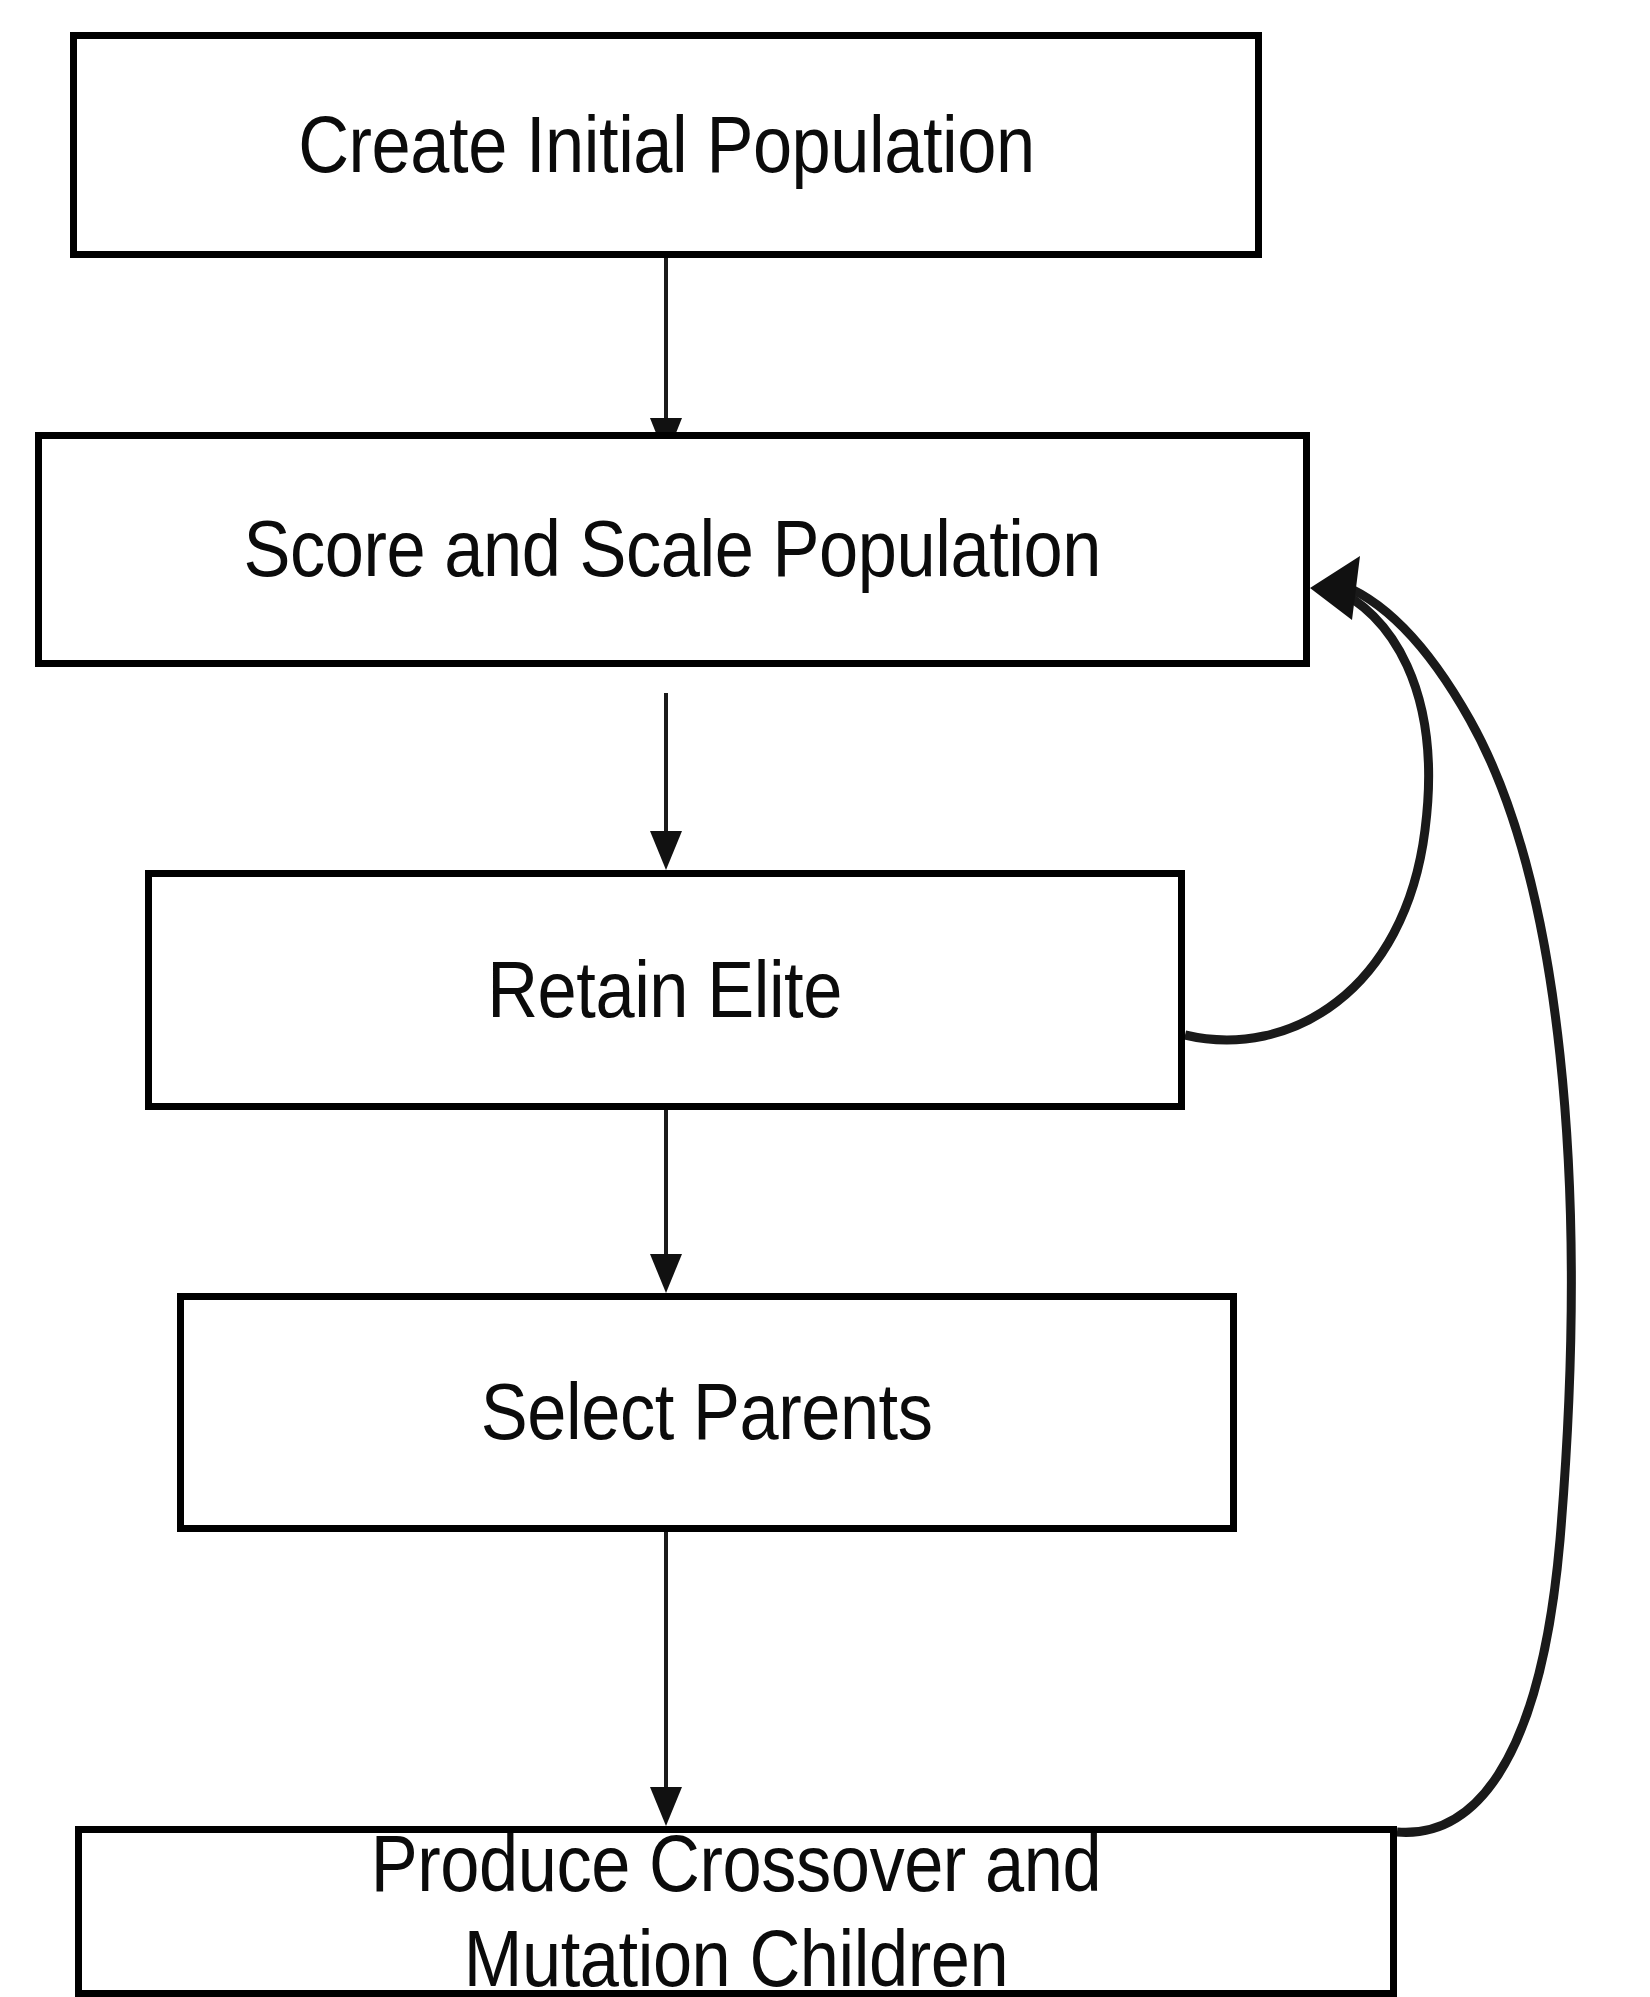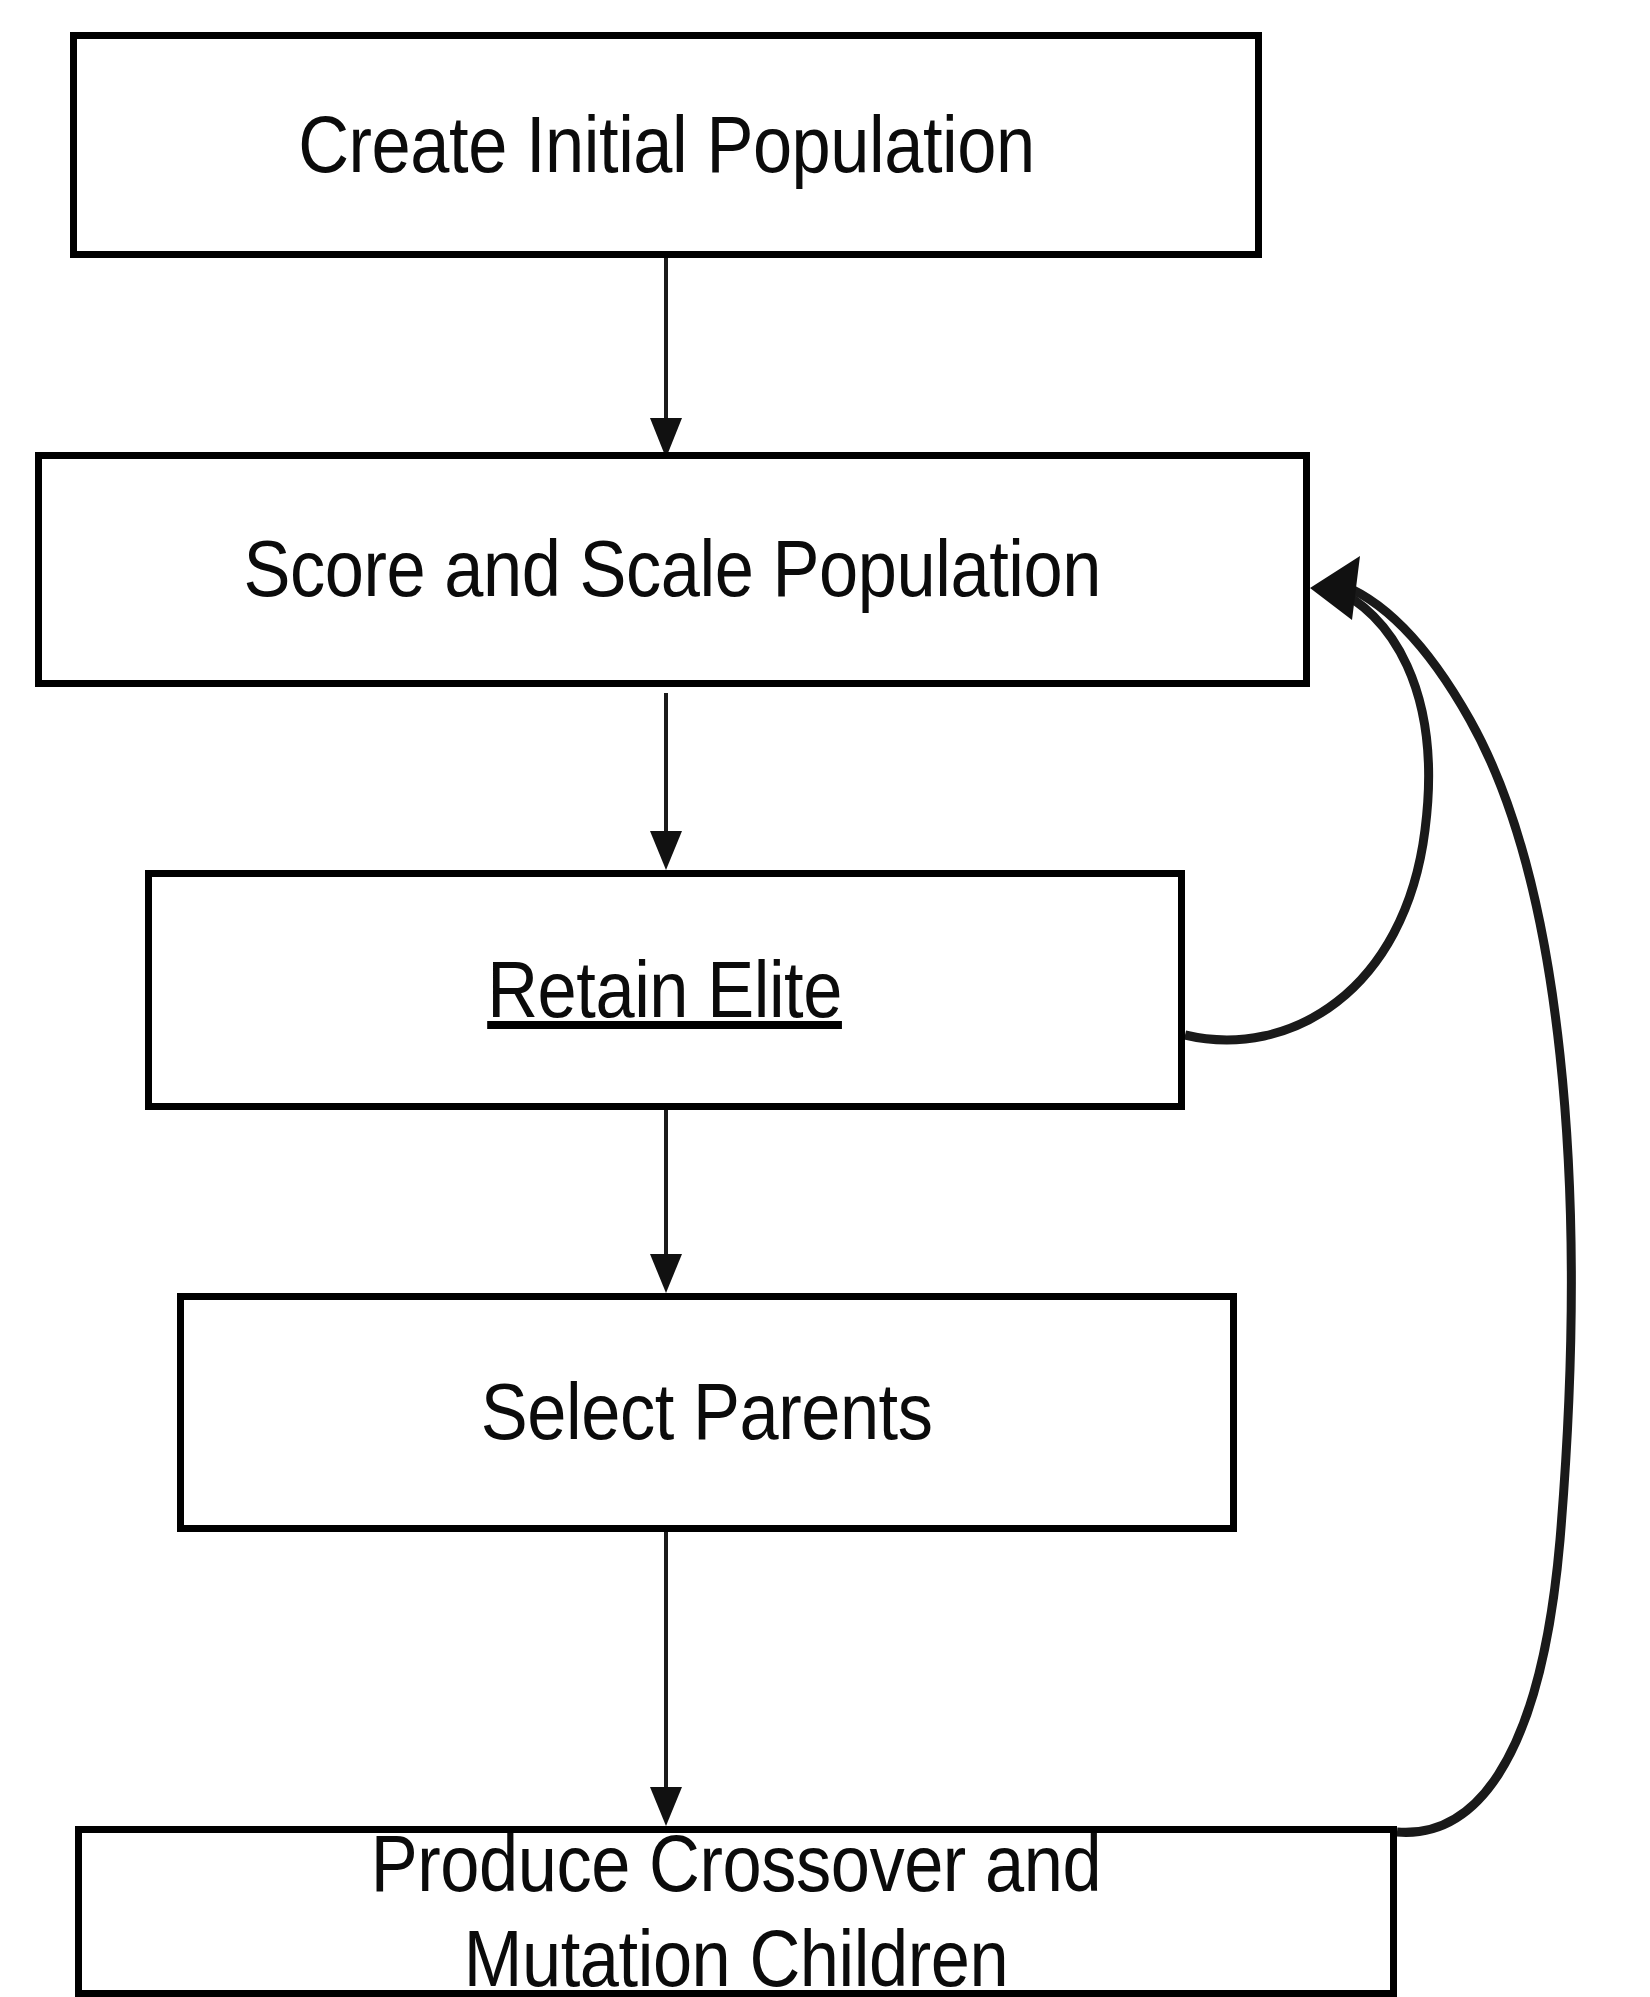--- a/index.html
+++ b/index.html
@@ -31,22 +31,22 @@
     font-size: 80px;
     line-height: 1.18;
     font-weight: 400;
     letter-spacing: -0.5px;
     transform: scaleX(0.88);
     transform-origin: center center;
     white-space: pre-line;
     padding: 0 16px;
   }
   #node-create-initial-population { left: 70px;  top: 32px;   width: 1192px; height: 226px; }
-  #node-score-scale-population    { left: 35px;  top: 452px;  width: 1275px; height: 235px; }
-  #node-retain-elite              { left: 145px; top: 870px;  width: 1040px; height: 240px; text-decoration: underline; }
+  #node-score-scale-population    { left: 35px;  top: 432px;  width: 1275px; height: 235px; }
+  #node-retain-elite              { left: 145px; top: 870px;  width: 1040px; height: 240px; }
   #node-select-parents            { left: 137px; top: 1293px; width: 1060px; height: 239px; margin-left: 40px; }
   #node-produce-children          { left: 75px;  top: 1826px; width: 1322px; height: 171px; justify-content: center; }
 
   #edges {
     position: absolute;
     left: 0;
     top: 0;
     width: 1650px;
     height: 1997px;
     z-index: 1;

